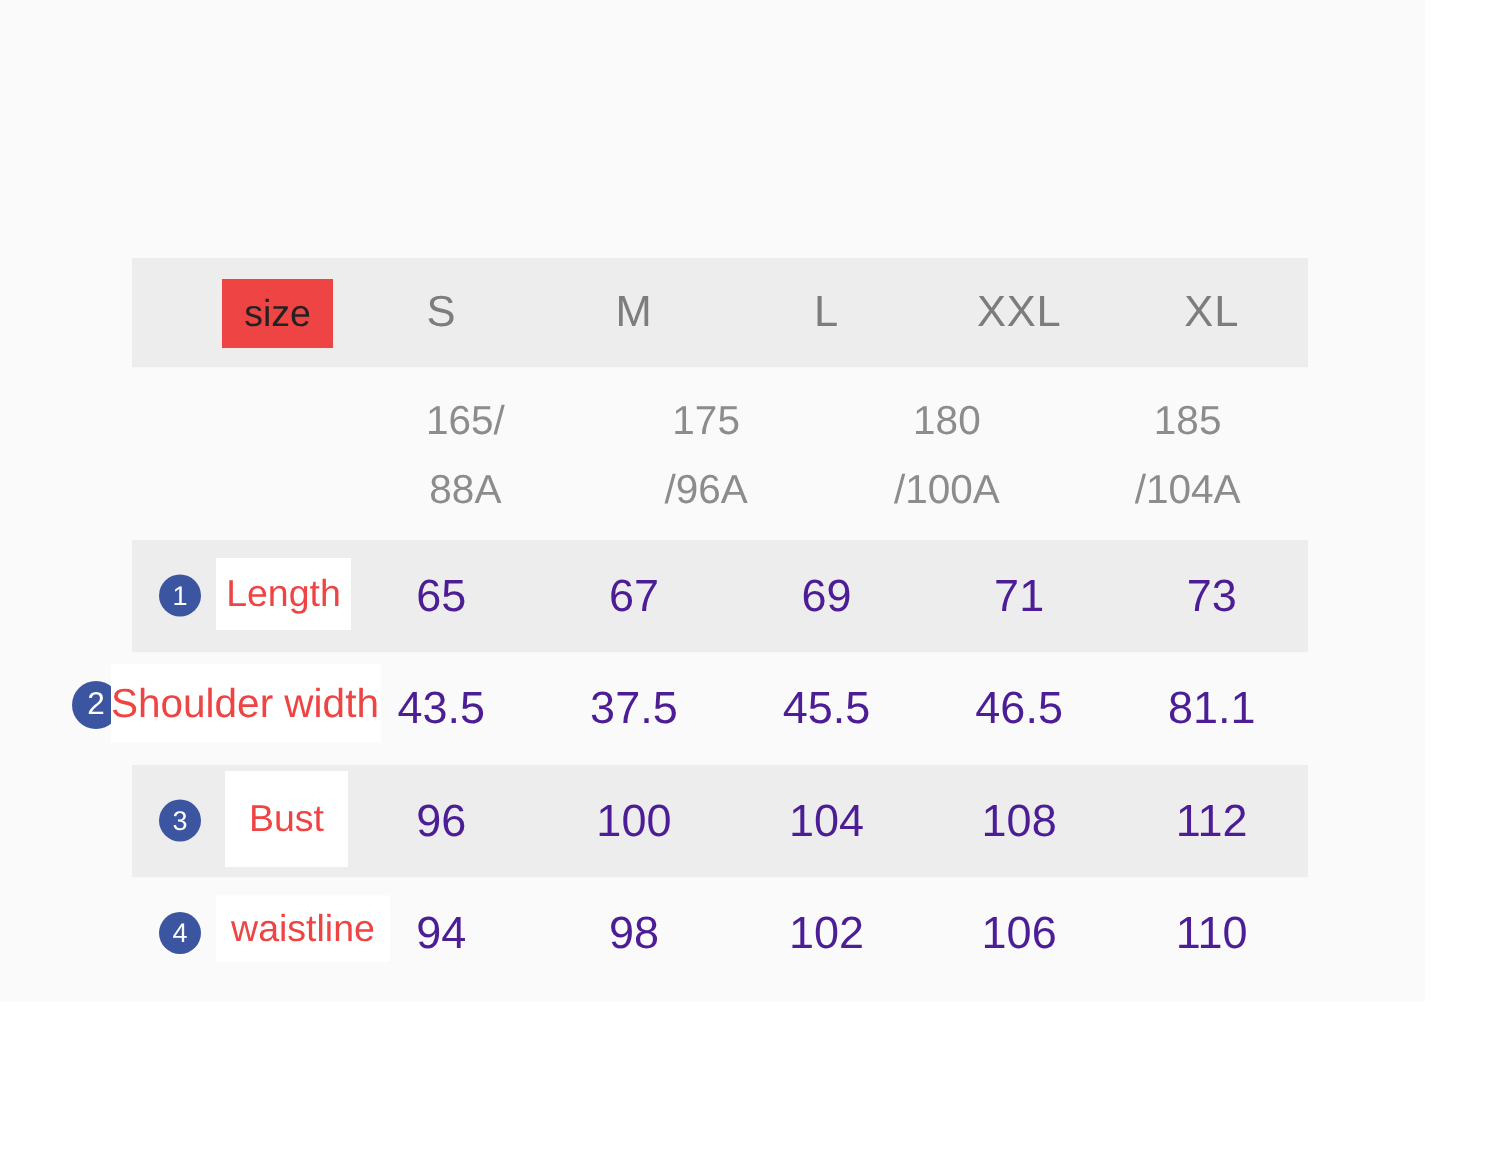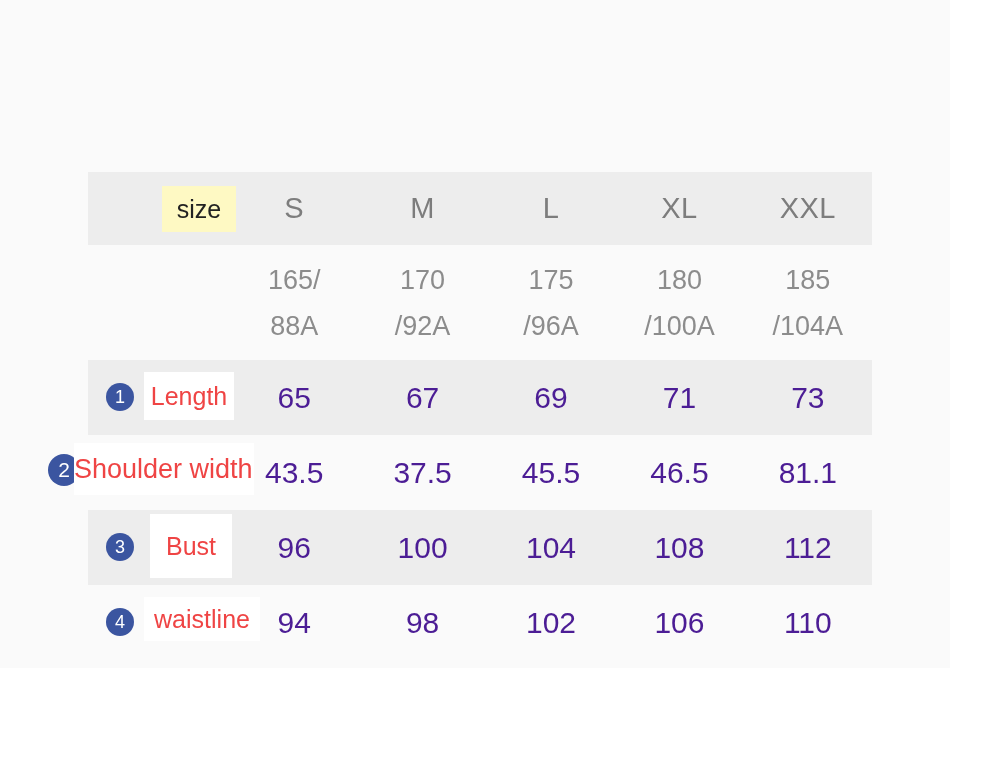--- a/index.html
+++ b/index.html
@@ -70,25 +70,25 @@
 
   
   .hdr-size {
     font-size: 29px;
     color: #7d7d7d;
     letter-spacing: 0.5px;
   }
 
   .size-chip {
     position: absolute;
-    left: 74px;
+    left: 60px;
     top: 14px;
     width: 74px;
     height: 46px;
-    background: #fef9c3;
+    background: #ef4444;
     display: flex;
     align-items: center;
     justify-content: center;
     font-size: 25px;
     color: #222222;
   }
 
   
   .spec-cell {
     flex: 1 1 0;
@@ -157,33 +157,29 @@
 
   <div class="size-table">
 
     <div class="row row-head">
       <div class="col-label">
         <div class="size-chip">size</div>
       </div>
       <div class="col hdr-size">S</div>
       <div class="col hdr-size">M</div>
       <div class="col hdr-size">L</div>
+      <div class="col hdr-size">XXL</div>
       <div class="col hdr-size">XL</div>
-      <div class="col hdr-size">XXL</div>
     </div>
 
     <div class="row row-spec">
       <div class="col-label"></div>
       <div class="spec-cell">
         <span>165/</span>
         <span>88A</span>
-      </div>
-      <div class="spec-cell">
-        <span>170</span>
-        <span>/92A</span>
       </div>
       <div class="spec-cell">
         <span>175</span>
         <span>/96A</span>
       </div>
       <div class="spec-cell">
         <span>180</span>
         <span>/100A</span>
       </div>
       <div class="spec-cell">

